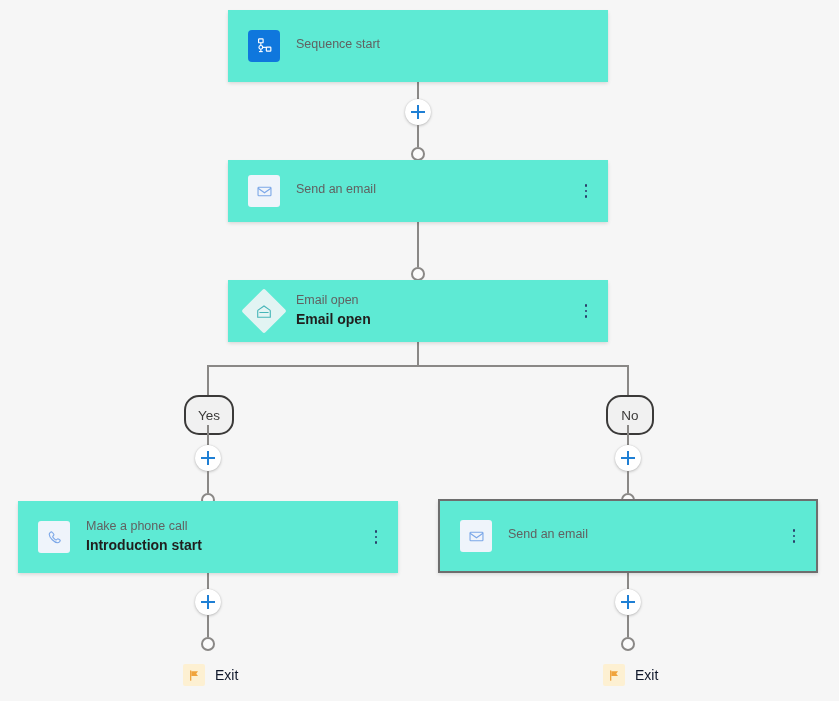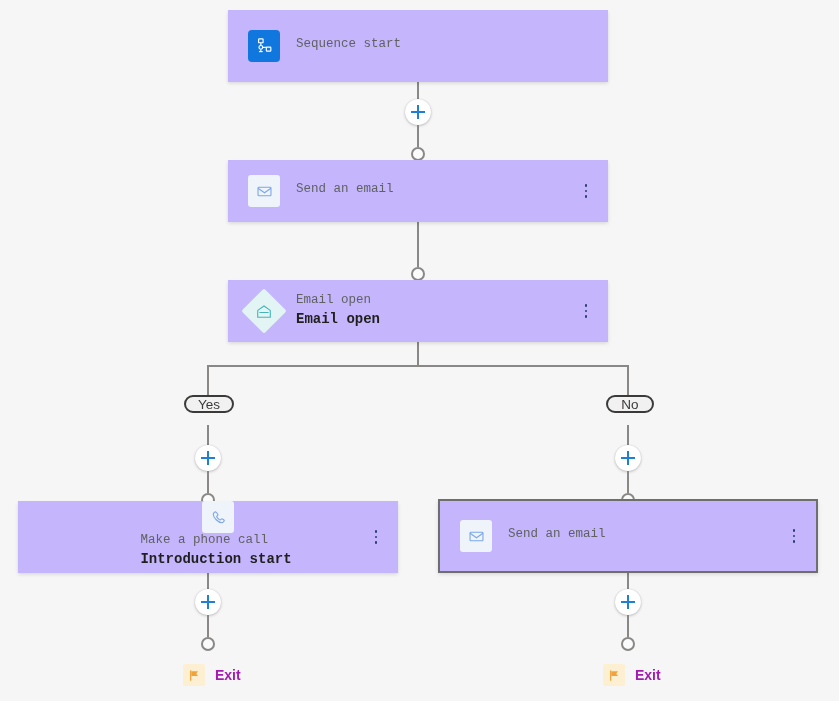--- a/index.html
+++ b/index.html
@@ -66,27 +66,26 @@
   }
   .plus-btn::after {
     top: 50%; left: 6px;
     height: 2px; width: 14px;
     margin-top: -1px;
   }
 
   
   .card {
     position: absolute;
-    background: #c4b5fd;
+    background: #5eead4;
     box-sizing: border-box;
     display: flex;
     align-items: center;
     box-shadow: 0 1.6px 3.6px rgba(0,0,0,0.13), 0 0.3px 0.9px rgba(0,0,0,0.10);
     cursor: pointer;
-    font-family: Liberation Mono, monospace;
   }
   .card.selected {
     border: 2px solid #6e6e6e;
     box-shadow: 0 1.6px 3.6px rgba(0,0,0,0.13);
   }
   .card-icon {
     width: 32px;
     height: 32px;
     flex: 0 0 32px;
     margin-left: 20px;
@@ -145,21 +144,21 @@
     width: 2.5px;
     height: 2.5px;
     border-radius: 50%;
     background: #2a3f6b;
     margin: 1.6px 0;
   }
 
   
   .pill {
     position: absolute;
-    height: 18px;
+    height: 40px;
     min-width: 48px;
     padding: 0 12px;
     border: 2px solid #3b3a39;
     border-radius: 15px;
     background: #f1f1f1;
     display: flex;
     align-items: center;
     justify-content: center;
     font-size: 13.5px;
     color: #3b3a39;
@@ -179,22 +178,22 @@
     height: 22px;
     background: #fdf0d2;
     display: flex;
     align-items: center;
     justify-content: center;
     border-radius: 2px;
   }
   .exit-label {
     margin-left: 10px;
     font-size: 14px;
-    font-weight: bold;
-    color: #a21caf;
+    font-weight: normal;
+    color: #0f172a;
   }
 </style>
 </head>
 <body>
 
 <div id="canvas">
 
   <div class="vline" style="left:417px; top:82px; height:24px;"></div>
   <div class="plus-btn" style="left:405px; top:99px;"></div>
   <div class="vline" style="left:417px; top:125px; height:22px;"></div>
@@ -280,21 +279,21 @@
       <div class="card-sub">Email open</div>
       <div class="card-title">Email open</div>
     </div>
     <div class="kebab">
       <span></span>
       <span></span>
       <span></span>
     </div>
   </div>
 
-  <div class="card" style="left:18px; top:501px; width:380px; height:72px;flex-direction:column;">
+  <div class="card" style="left:18px; top:501px; width:380px; height:72px;">
     <div class="card-icon icon-lightblue">
       <svg width="17" height="17" viewBox="0 0 20 20" fill="none" stroke="#7ba7e8" stroke-width="1.3">
         <path d="M6.4 3.2c-.7 0-2.6 1.5-2.6 3 0 3.9 6.1 10 10 10 1.5 0 3-1.9 3-2.6 0-.5-2.3-2.1-2.8-2.1-.6 0-1.5 1.5-2.1 1.5-.8 0-4-3.2-4-4 0-.6 1.5-1.5 1.5-2.1 0-.5-1.6-2.8-2.1-2.8z"></path>
       </svg>
     </div>
     <div class="card-text">
       <div class="card-sub">Make a phone call</div>
       <div class="card-title">Introduction start</div>
     </div>
     <div class="kebab">

